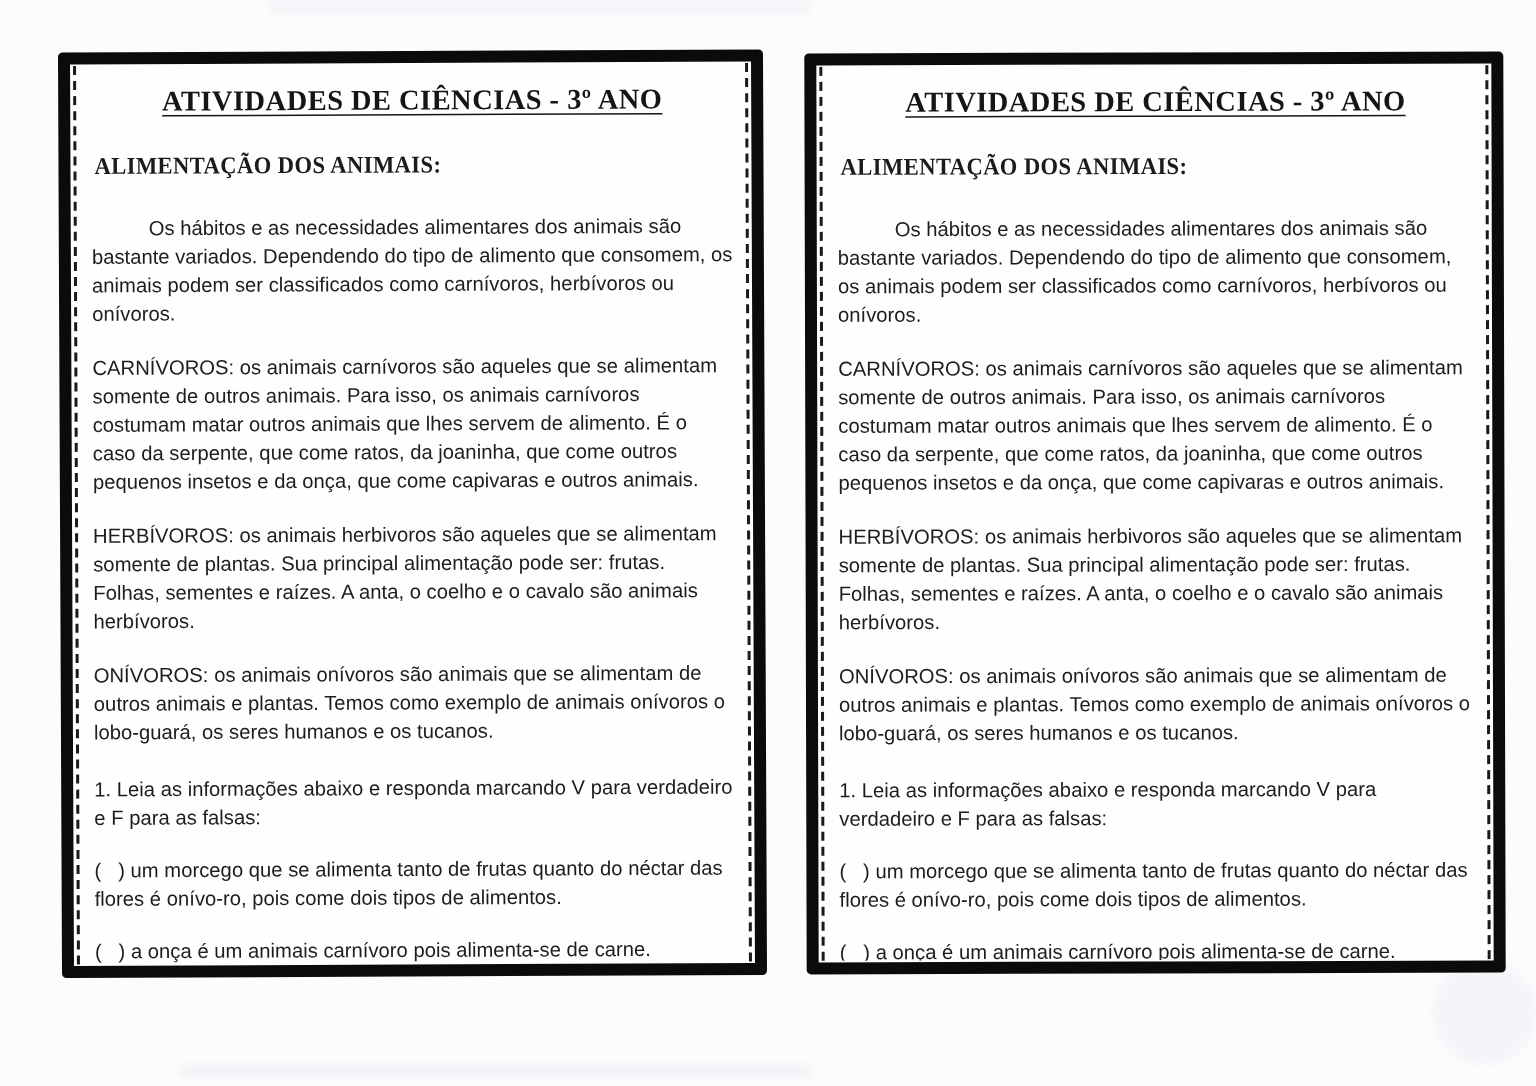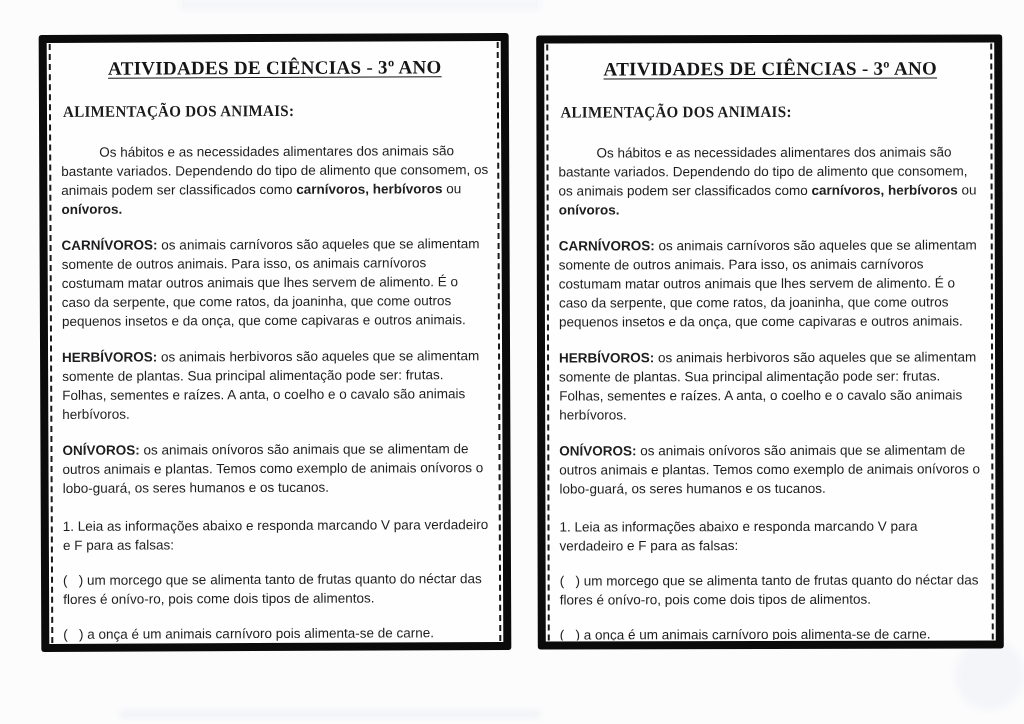--- a/index.html
+++ b/index.html
@@ -65,21 +65,21 @@
   .panel p {
     margin: 0;
     font-size: 13.5px;
     line-height: 19px;
     color: #1d1d1f;
   }
   .intro    { margin-top: 22px !important; text-indent: 38px; }
   .para     { margin-top: 17px !important; }
   .question { margin-top: 19px !important; }
   .item     { margin-top: 16px !important; }
-  .b        { font-weight: 700; }
+  .b        { font-weight: 400; }
   .marker   { white-space: pre; }
 </style>
 </head>
 <body>
 
 <div class="scan-artifact artifact-top"></div>
 <div class="scan-artifact artifact-bottom"></div>
 <div class="scan-artifact artifact-corner"></div>
 
 <section class="panel panel-left">

